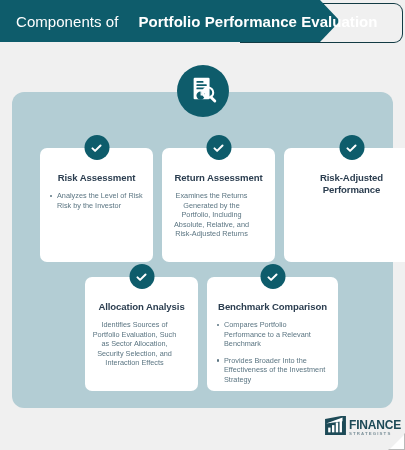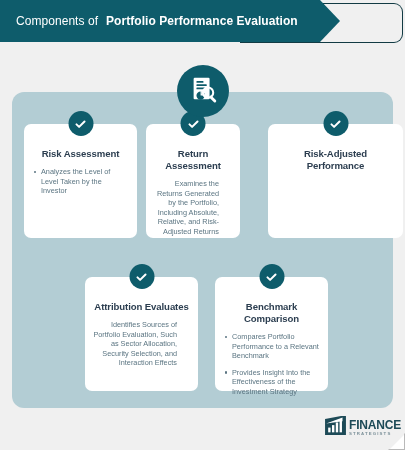--- a/index.html
+++ b/index.html
@@ -44,25 +44,25 @@
     clip-path: polygon(0 0, 320px 0, 340px 21px, 320px 42px, 0 42px);
   }
   .header-title {
     position: absolute;
     left: 16px;
     top: 0;
     height: 42px;
     display: flex;
     align-items: center;
     color: #ffffff;
-    font-size: 12px;
+    font-size: 15px;
     letter-spacing: 0.05px;
     white-space: nowrap;
   }
-  .header-title .bold { font-weight: bold; margin-left: 8px; }
+  .header-title .bold { font-weight: bold; margin-left: 20px; }
 
   
   .panel {
     position: absolute;
     left: 12px;
     top: 92px;
     width: 381px;
     height: 316px;
     background: #b3cdd4;
     border-radius: 12px;
@@ -83,28 +83,28 @@
     justify-content: center;
   }
 
   
   .card {
     position: absolute;
     background: #ffffff;
     border-radius: 7px;
     box-sizing: border-box;
   }
-  .card-row1 { top: 124px; height: 114px; }
+  .card-row1 { top: 148px; height: 114px; margin-left: 16px; }
   .card-row2 { top: 277px; height: 114px; }
 
   .card-1 { left: 24px;  width: 113px; }
-  .card-2 { left: 146px; width: 94px; }
+  .card-2 { left: 146px; width: 113px; }
   .card-3 { left: 268px; width: 135px; }
   .card-4 { left: 85px;  width: 113px; }
-  .card-5 { left: 215px; width: 113px; }
+  .card-5 { left: 207px; width: 131px; }
 
   .check-badge {
     position: absolute;
     top: -13px;
     left: 50%;
     transform: translateX(-50%);
     width: 25px;
     height: 25px;
     border-radius: 50%;
     background: #0e5c6b;
@@ -124,21 +124,21 @@
     line-height: 12px;
     letter-spacing: -0.1px;
   }
 
   .card-body {
     padding: 7px 9px 0 9px;
     font-size: 7.3px;
     line-height: 9.6px;
     color: #5b7582;
   }
-  .card-body.centered { text-align: right; padding: 7px 21px 0 7px; }
+  .card-body.centered { text-align: center; padding: 7px 21px 0 7px; }
 
   .card-body ul {
     margin: 0;
     padding: 0 0 0 8px;
     list-style: none;
   }
   .card-body li {
     position: relative;
     margin-bottom: 7px;
     padding-left: 0;
@@ -235,21 +235,21 @@
 
 <div class="card card-row1 card-1">
   <div class="check-badge">
     <svg width="14" height="14" viewBox="0 0 16 16" aria-hidden="true">
       <path d="M3.4 8.4 L6.4 11.3 L12.6 5.1" fill="none" stroke="#ffffff" stroke-width="2.3" stroke-linecap="round" stroke-linejoin="round"></path>
     </svg>
   </div>
   <h3 class="card-title">Risk Assessment</h3>
   <div class="card-body">
     <ul>
-      <li>Analyzes the Level of Level Taken by the Investor</li>
+      <li>Analyzes the Level of Risk Risk by the Investor</li>
     </ul>
   </div>
 </div>
 
 <div class="card card-row1 card-2">
   <div class="check-badge">
     <svg width="14" height="14" viewBox="0 0 16 16" aria-hidden="true">
       <path d="M3.4 8.4 L6.4 11.3 L12.6 5.1" fill="none" stroke="#ffffff" stroke-width="2.3" stroke-linecap="round" stroke-linejoin="round"></path>
     </svg>
   </div>
@@ -267,37 +267,37 @@
   </div>
   <h3 class="card-title">Risk-Adjusted Performance</h3>
 </div>
 
 <div class="card card-row2 card-4">
   <div class="check-badge">
     <svg width="14" height="14" viewBox="0 0 16 16" aria-hidden="true">
       <path d="M3.4 8.4 L6.4 11.3 L12.6 5.1" fill="none" stroke="#ffffff" stroke-width="2.3" stroke-linecap="round" stroke-linejoin="round"></path>
     </svg>
   </div>
-  <h3 class="card-title">Attribution Evaluates</h3>
+  <h3 class="card-title">Allocation Analysis</h3>
   <div class="card-body centered">
     <p>Identifies Sources of Portfolio Evaluation, Such as Sector Allocation, Security Selection, and Interaction Effects</p>
   </div>
 </div>
 
 <div class="card card-row2 card-5">
   <div class="check-badge">
     <svg width="14" height="14" viewBox="0 0 16 16" aria-hidden="true">
       <path d="M3.4 8.4 L6.4 11.3 L12.6 5.1" fill="none" stroke="#ffffff" stroke-width="2.3" stroke-linecap="round" stroke-linejoin="round"></path>
     </svg>
   </div>
   <h3 class="card-title">Benchmark Comparison</h3>
   <div class="card-body">
     <ul>
       <li>Compares Portfolio Performance to a Relevant Benchmark</li>
-      <li>Provides Insight Into the Effectiveness of the Investment Strategy</li>
+      <li>Provides Broader Into the Effectiveness of the Investment Strategy</li>
     </ul>
   </div>
 </div>
 
 <div class="footer-logo">
   <span>
     <svg width="21" height="19" viewBox="0 0 22 20" aria-hidden="true">
       <path d="M0 3.2 L16.8 0 L22 0 L22 20 L0 20 Z" fill="#1d4a57"></path>
       <rect x="3.3" y="12.2" width="2.5" height="5.0" fill="#ffffff"></rect>
       <rect x="7.3" y="9.6" width="2.5" height="7.6" fill="#ffffff"></rect>

